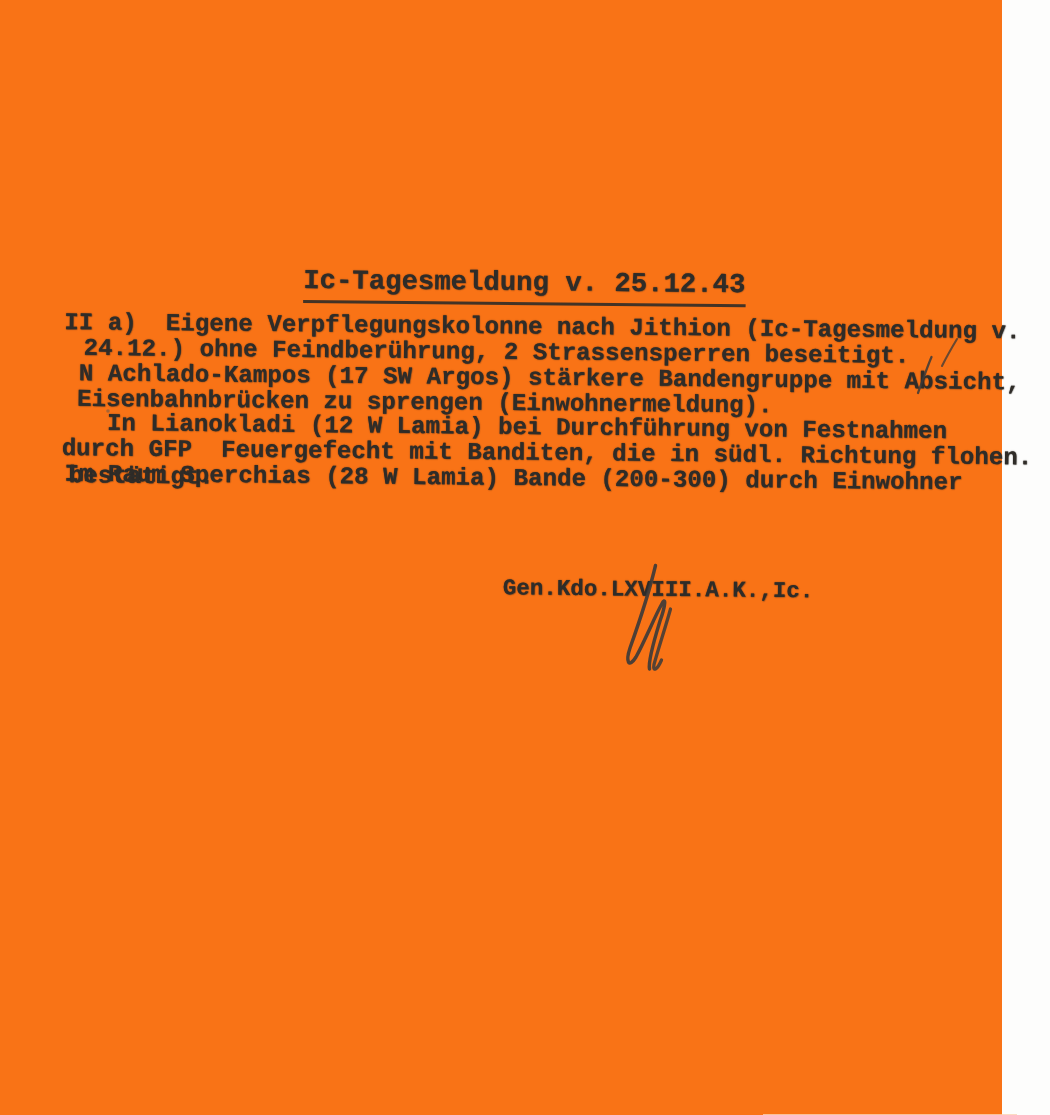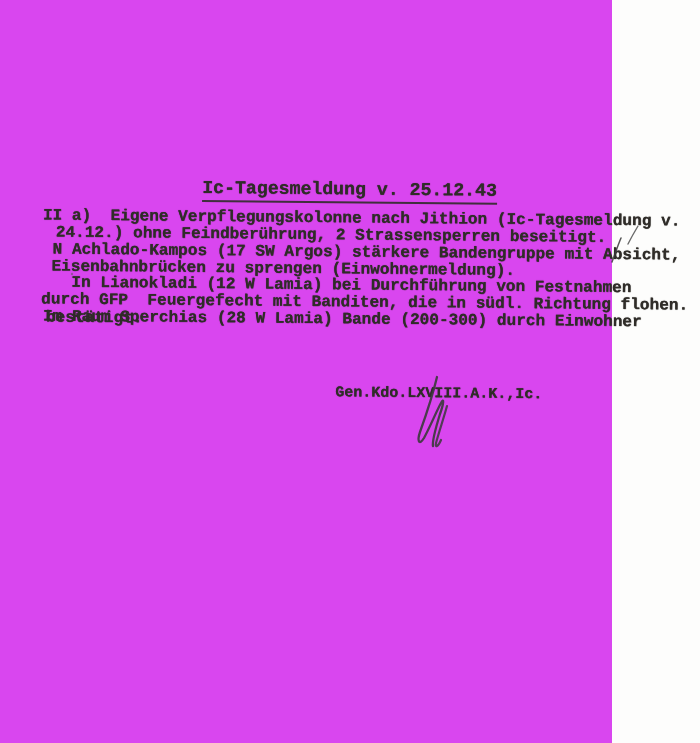--- a/index.html
+++ b/index.html
@@ -5,23 +5,23 @@
   html, body {
     margin: 0;
     padding: 0;
     width: 700px;
     height: 743px;
     background: #fdfdfc;
     overflow: hidden;
   }
   .page {
     position: relative;
-    width: 612px;
+    width: 668px;
     height: 743px;
-    background: #d946ef;
+    background: #f97316;
   }
   
   .rot {
     position: absolute;
     inset: 0;
     transform: rotate(0.55deg);
     transform-origin: 0 0;
   }
   .typed {
     font-family: "Liberation Mono", "DejaVu Sans Mono", monospace;

